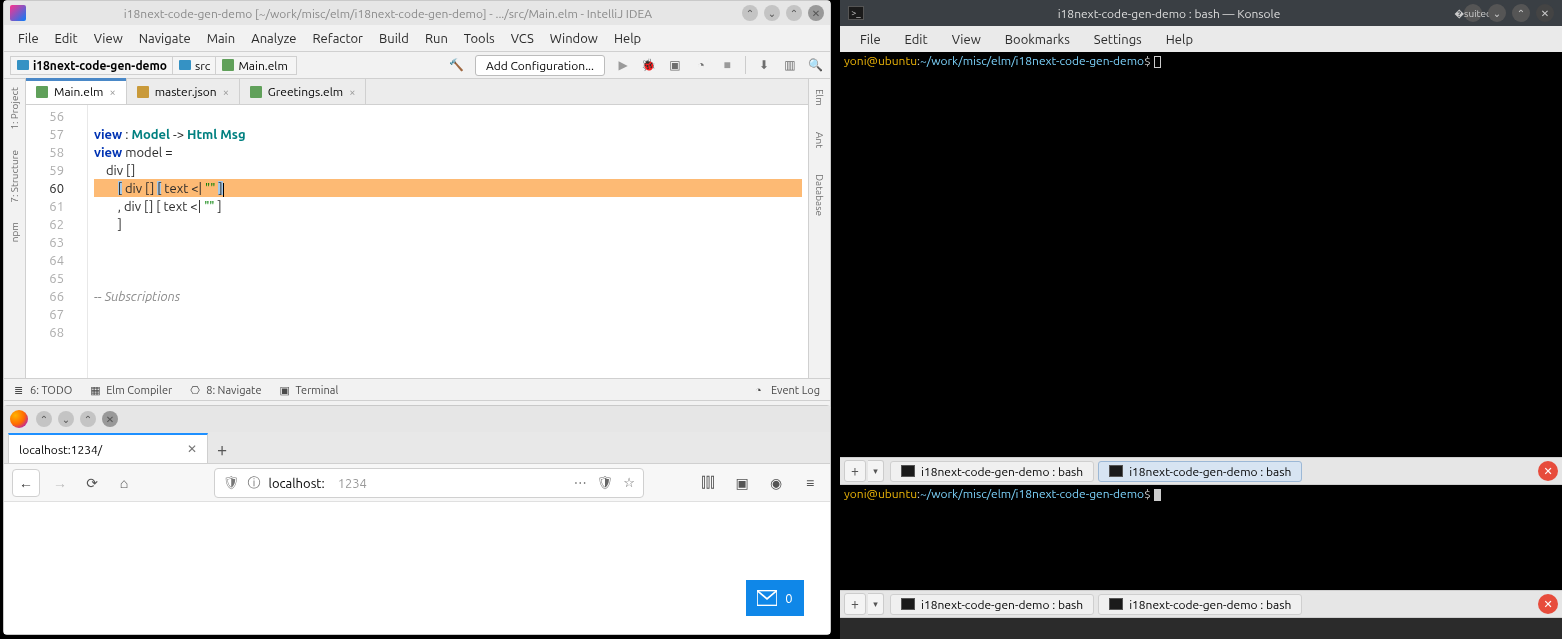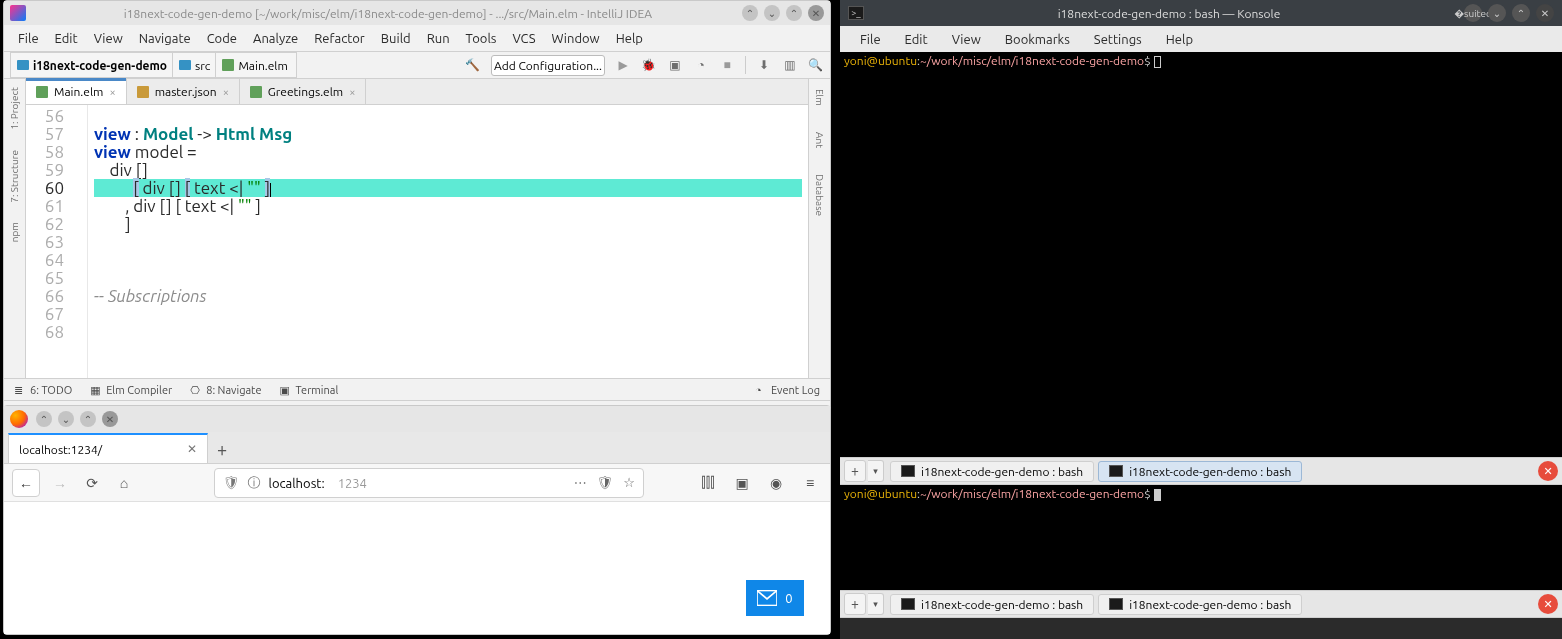--- a/index.html
+++ b/index.html
@@ -10,53 +10,53 @@
 .ij-titlebar { height: 24px; display: flex; align-items: center; padding: 0 6px; background: #e6e6e6; }
 .ij-logo { width: 16px; height: 16px; background: linear-gradient(135deg,#ff318c,#087cfa); border-radius: 2px; margin-right: 8px; }
 .ij-title { flex: 1; color: #8a8a8a; font-size: 12px; text-align: center; }
 .win-controls { display: flex; gap: 6px; }
 .win-btn { width: 16px; height: 16px; border-radius: 50%; background: #c4c4c4; color:#555; font-size:10px; display:flex; align-items:center; justify-content:center; }
 .win-close { background: #999; }
 
 .ij-menubar { height: 26px; display: flex; align-items: center; gap: 4px; padding: 0 8px; background: #f2f2f2; font-size: 13px; color: #2b2b2b; }
 .ij-menubar span { padding: 2px 6px; cursor: pointer; }
 
-.ij-navbar { height: 28px; display: flex; padding: 0 6px; background: #f2f2f2; border-top: 1px solid #d0d0d0; border-bottom: 1px solid #d0d0d0; font-size: 12px; }
+.ij-navbar { height: 28px; display: flex; align-items: center; padding: 0 6px; background: #f2f2f2; border-top: 1px solid #d0d0d0; border-bottom: 1px solid #d0d0d0; font-size: 12px; }
 .bc-item { display:flex; align-items:center; gap:4px; padding: 2px 8px 2px 6px; position: relative; border:1px solid #d0d0d0; background:#f5f5f5; margin-right:-4px; }
 .bc-folder { width:12px; height:10px; background:#3592c4; border-radius:1px; display:inline-block; }
 .nav-spacer { flex:1; }
 .nav-icons { display:flex; gap:10px; align-items:center; }
-.config-btn { border:1px solid #bcbcbc; background:#fff; padding:3px 2px; border-radius:3px; font-size:12px; }
+.config-btn { border:1px solid #bcbcbc; background:#fff; padding:3px 10px; border-radius:3px; font-size:12px; }
 .tb-icon { width:16px; height:16px; color:#6e6e6e; display:flex; align-items:center; justify-content:center; font-size:12px; }
 
 .ij-body { display:flex; height: calc(100% - 24px - 26px - 28px - 22px - 22px); }
 .ij-left-gutter { width:22px; background:#f2f2f2; border-right:1px solid #d0d0d0; display:flex; flex-direction:column; align-items:center; font-size:10px; color:#6e6e6e; padding-top:4px; gap:12px; }
 .ij-left-gutter .vlabel { writing-mode: vertical-rl; transform: rotate(180deg); padding:4px 0; cursor:pointer; }
 .ij-right-gutter { width:22px; background:#f2f2f2; border-left:1px solid #d0d0d0; display:flex; flex-direction:column; align-items:center; font-size:10px; color:#6e6e6e; padding-top:6px; gap:18px; }
 .ij-right-gutter .vlabel2 { writing-mode: vertical-rl; padding:4px 0; cursor:pointer; }
 
 .editor-wrap { flex:1; display:flex; flex-direction:column; background:#fff; }
 .ed-tabs { height:26px; display:flex; align-items:stretch; background:#ececec; border-bottom:1px solid #d0d0d0; font-size:12px; }
 .ed-tab { display:flex; align-items:center; gap:6px; padding:0 10px; border-right:1px solid #d0d0d0; background:#ececec; position:relative; }
 .ed-tab.active { background:#fff; }
 .ed-tab.active::after { content:""; position:absolute; top:-1px; left:0; right:0; height:3px; background:#4a88c7; }
 .ed-tab .x { color:#999; font-size:11px; }
 .file-icon { width:12px; height:12px; background:#60a05a; border-radius:1px; display:inline-block; }
 .file-icon.json { background:#c99a3a; }
 
-.code-area { flex:1; display:flex; font-family: "JetBrains Mono","Consolas",monospace; font-size:17px; line-height:18px; overflow:hidden; }
+.code-area { flex:1; display:flex; font-family: "JetBrains Mono","Consolas",monospace; font-size:13px; line-height:18px; overflow:hidden; }
 .line-nums { width:48px; text-align:right; color:#adadad; padding:2px 10px 0 0; background:#fff; user-select:none; }
 .line-nums .hl { color:#2b2b2b; font-weight:400; }
 .gutter2 { width:14px; background:#fff; border-right:1px solid #e8e8e8; }
 .code { flex:1; padding:2px 6px; white-space:pre; color:#2b2b2b; position:relative; }
 .kw { color:#0033b3; font-weight:600; }
 .ty { color:#008080; font-weight:600; }
 .str { color:#008000; }
 .cmt { color:#8c8c8c; font-style:italic; }
-.line60 { background:#5eead4; display:inline-block; width:100%;padding-left:8px; }
+.line60 { background:#fdba74; display:inline-block; width:100%; }
 .sel { background:#a6c8e6; }
 .caret { display:inline-block; width:1px; height:14px; background:#000; vertical-align:middle; }
 
 .ij-bottom-tools { height:22px; display:flex; align-items:center; gap:18px; padding:0 10px; background:#f2f2f2; border-top:1px solid #d0d0d0; font-size:11px; color:#4a4a4a; }
 .ij-bottom-tools .spacer { flex:1; }
 .tool-lbl { display:flex; align-items:center; gap:4px; cursor:pointer; }
 .smico { width:12px; height:12px; display:inline-block; }
 
 .ij-status { height:22px; display:flex; align-items:center; justify-content:flex-end; gap:14px; padding:0 10px; background:#f2f2f2; border-top:1px solid #d0d0d0; font-size:11px; color:#4a4a4a; }
 .ij-status .sq { width:12px; height:12px; border:1px solid #888; margin-right:auto; }
@@ -93,21 +93,21 @@
 .ks-wb { width:18px; height:18px; border-radius:50%; background:#555; color:#ccc; display:flex; align-items:center; justify-content:center; font-size:10px; }
 .ks-wb.close { background:#444; }
 
 .ks-menubar { height:26px; background:#eaeaea; display:flex; align-items:center; gap:4px; padding:0 10px; font-size:13px; color:#2b2b2b; }
 .ks-menubar span { padding:2px 10px; cursor:pointer; }
 
 .ks-pane { background:#000; font-family:"DejaVu Sans Mono","Consolas",monospace; font-size:12px; color:#ccc; padding:2px 4px; overflow:hidden; }
 .ks-pane.top { height:405px; }
 .ks-pane.mid { height:105px; }
 .prompt .user { color:#eab308; }
-.prompt .path { color:#fca5a5; }
+.prompt .path { color:#7dd3fc; }
 .prompt .cur { display:inline-block; width:7px; height:12px; border:1px solid #ccc; vertical-align:middle; }
 .prompt .cur.solid { background:#ccc; }
 
 .ks-tabbar { height:28px; background:#e6e6e6; display:flex; align-items:center; padding:0 4px; gap:0; font-size:12px; border-top:1px solid #cfcfcf; border-bottom:1px solid #cfcfcf; }
 .ks-tabbar .newtab { width:22px; height:22px; border:1px solid #ccc; border-radius:3px; display:flex; align-items:center; justify-content:center; margin-right:2px; background:#f4f4f4; font-size:14px; color:#555; }
 .ks-tabbar .dd { width:16px; height:22px; display:flex; align-items:center; justify-content:center; color:#555; border:1px solid #ccc; border-left:none; border-radius:0 3px 3px 0; margin-right:6px; background:#f4f4f4; font-size:9px; }
 .ks-tab { display:flex; align-items:center; gap:6px; padding:3px 10px; border:1px solid #cfcfcf; background:#f0f0f0; border-radius:3px; margin-right:4px; }
 .ks-tab.active { background:#d7e4f2; border-color:#9cb8d6; }
 .ks-tab .ti { width:14px; height:12px; background:#1a1a1a; border:1px solid #555; display:inline-block; }
 .ks-tabbar .closep { margin-left:auto; width:20px; height:20px; border-radius:50%; background:#e74c3c; color:#fff; display:flex; align-items:center; justify-content:center; font-size:11px; }
@@ -124,21 +124,21 @@
       <div class="win-btn">⌄</div>
       <div class="win-btn">⌃</div>
       <div class="win-btn win-close">✕</div>
     </div>
   </div>
   <div class="ij-menubar">
     <span>File</span>
     <span>Edit</span>
     <span>View</span>
     <span>Navigate</span>
-    <span>Code</span>
+    <span>Main</span>
     <span>Analyze</span>
     <span>Refactor</span>
     <span>Build</span>
     <span>Run</span>
     <span>Tools</span>
     <span>VCS</span>
     <span>Window</span>
     <span>Help</span>
   </div>
   <div class="ij-navbar">

